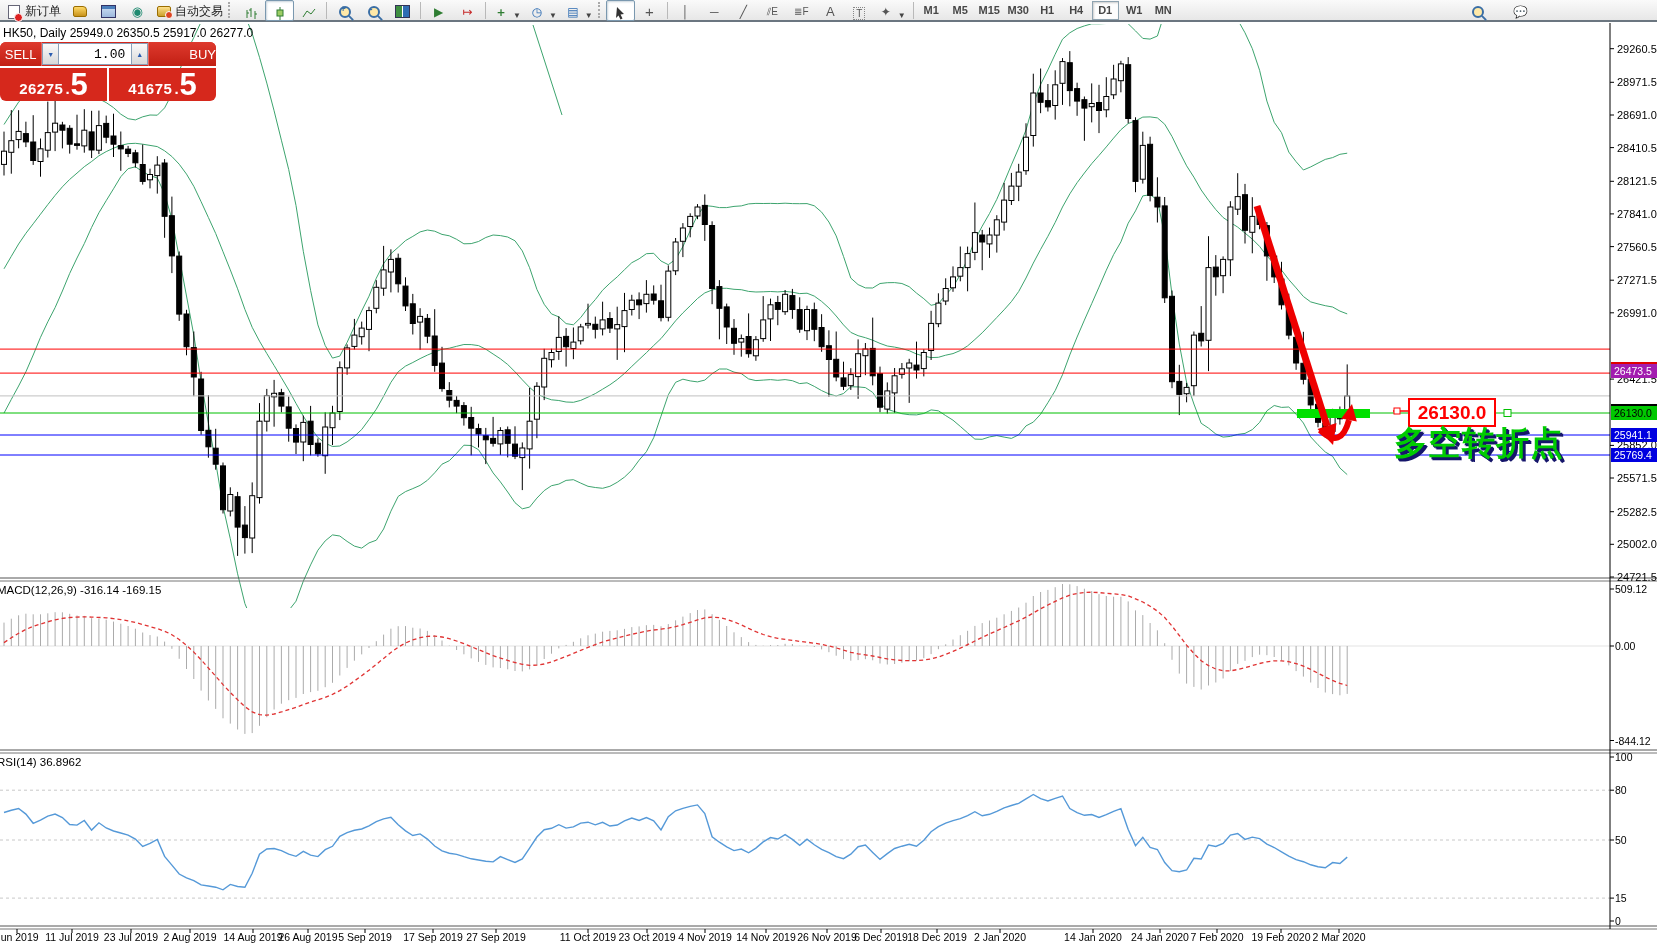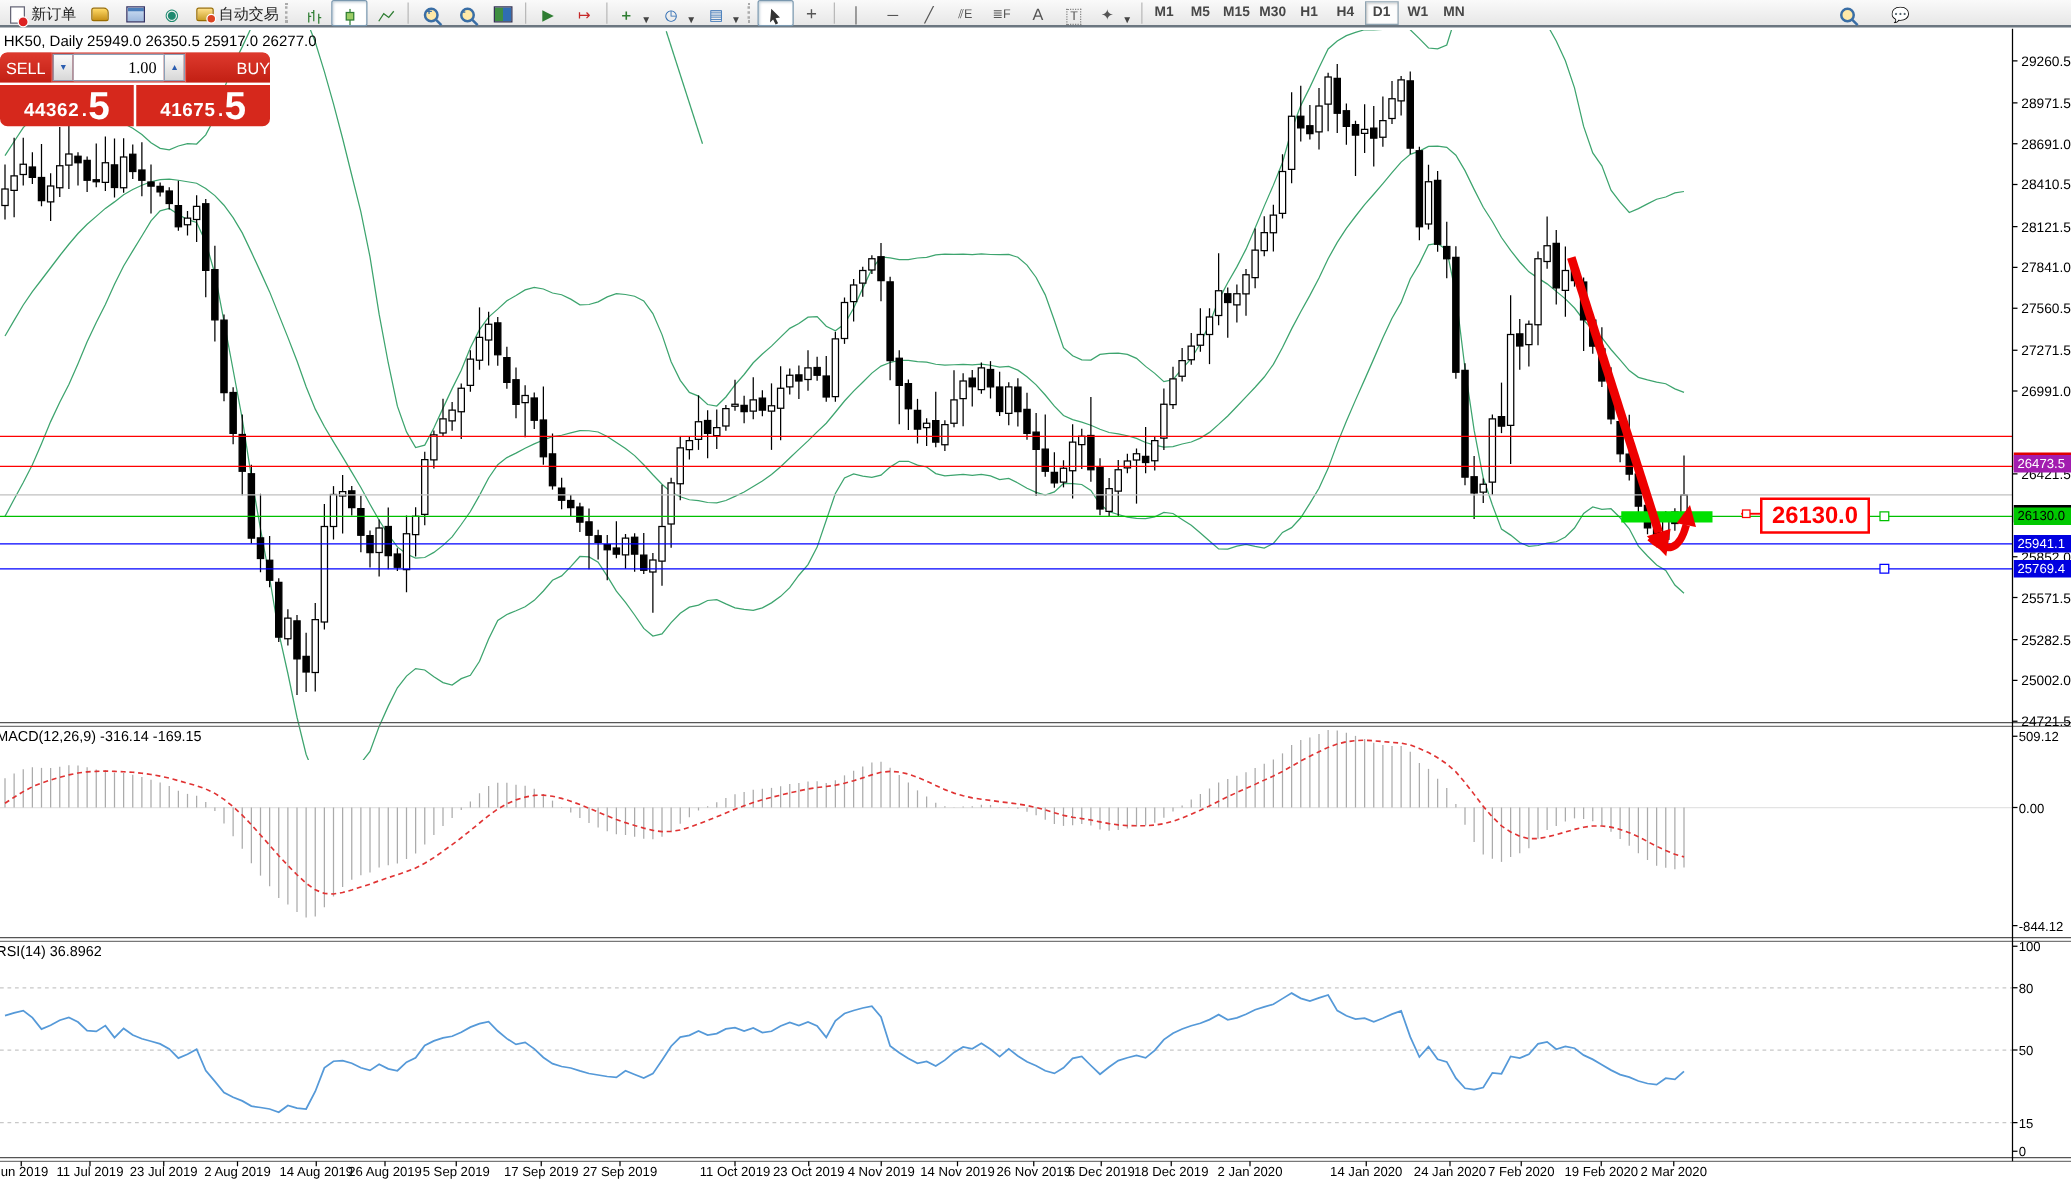--- a/index.html
+++ b/index.html
@@ -40,21 +40,21 @@
   .ocw{position:absolute;left:0;top:42px;width:216px;z-index:6;}
   .ocw-top{display:flex;height:24px;background:#d6281c;border-radius:6px 6px 0 0;align-items:stretch;}
   .btn-sell,.btn-buy{width:46px;display:flex;align-items:center;justify-content:center;color:#fff;
      font-size:13px;background:linear-gradient(#de3a2e,#c21f13);}
   .btn-sell{border-radius:6px 0 0 0;border-right:1px solid #e4675e;}
   .btn-buy{flex:1;border-radius:0 6px 0 0;border-left:1px solid #e4675e;padding-left:40px;}
   .vol-wrap{display:flex;align-items:stretch;margin:1px 0;}
   .vol-btn{width:15px;display:flex;align-items:center;justify-content:center;background:linear-gradient(#fafafa,#d8d8d8);
      border:1px solid #8aa0b8;color:#2a5db0;font-size:7px;}
   .vol-input{width:66px;border:1px solid #8aa0b8;border-left:0;border-right:0;text-align:right;
-     padding:0 6px 0 0;font-size:13px;font-family:Liberation Serif, serif;outline:none;}
+     padding:0 6px 0 0;font-size:13px;font-family:Liberation Mono, monospace;outline:none;}
   .ocw-prices{display:flex;height:33px;margin-top:2px;gap:2px;}
   .price-cell{flex:1;background:#d6281c;color:#fff;display:flex;align-items:center;justify-content:center;}
   .price-cell.left{border-radius:0 0 0 6px;}
   .price-cell.right{border-radius:0 0 6px 0;}
   .price-int{font-size:15px;font-weight:700;letter-spacing:.5px;margin-top:8px;}
   .price-dot{font-size:15px;font-weight:700;margin:8px 1px 0 2px;}
   .price-big{font-size:31px;font-weight:600;line-height:1;}
 
   
   .symbol-line{position:absolute;left:3px;top:26px;font-size:12px;color:#000;z-index:5;}
@@ -930,36 +930,37 @@
         <div class="vol-btn">
             <span>▲</span>
           </div>
       </div>
       <div class="btn-buy">
           <span>BUY</span>
         </div>
     </div>
     <div class="ocw-prices">
       <div class="price-cell left">
-        <span class="price-int">44362</span>
+        <span class="price-int">26275</span>
           <span class="price-dot">.</span>
           <span class="price-big">5</span>
       </div>
       <div class="price-cell right">
         <span class="price-int">41675</span>
           <span class="price-dot">.</span>
           <span class="price-big">5</span>
       </div>
     </div>
   </div>
 
   <div class="pane-label macd-label">MACD(12,26,9) -316.14 -169.15</div>
   <div class="pane-label rsi-label">RSI(14) 36.8962</div>
 
   <div class="callout">26130.0</div>
+  <div class="turning">多空转折点</div>
 
   <div id="badges">
       <div class="badge" style="top: 362px; background: rgb(224, 0, 0); color: rgb(255, 255, 255);">26679.6</div>
       <div class="badge" style="top: 364px; background: #a21caf; color: rgb(255, 255, 255);">26473.5</div>
       <div class="badge" style="top: 404px; background: rgb(0, 0, 0); color: rgb(255, 255, 255);">26277.0</div>
       <div class="badge" style="top: 406px; background: rgb(0, 200, 0); color: rgb(0, 0, 0);">26130.0</div>
       <div class="badge" style="top: 428px; background: rgb(0, 0, 224); color: rgb(255, 255, 255);">25941.1</div>
       <div class="badge" style="top: 448px; background: rgb(0, 0, 224); color: rgb(255, 255, 255);">25769.4</div>
     </div>
 </div>

